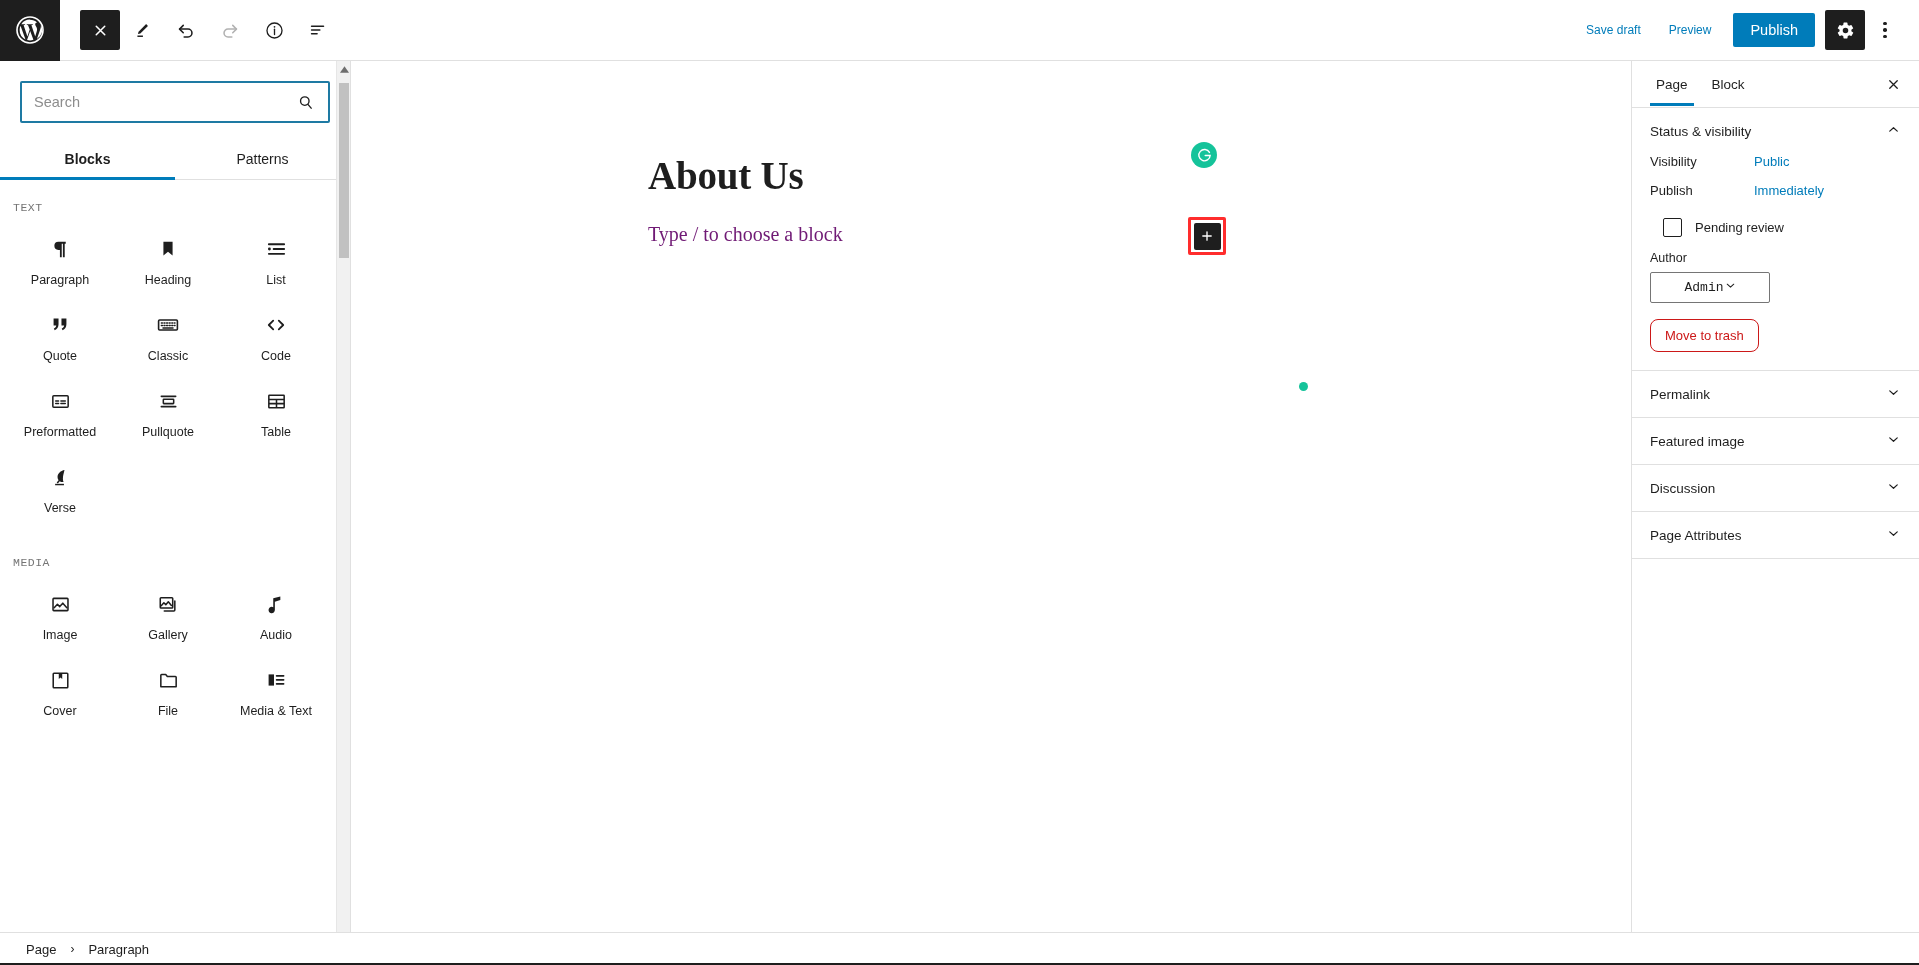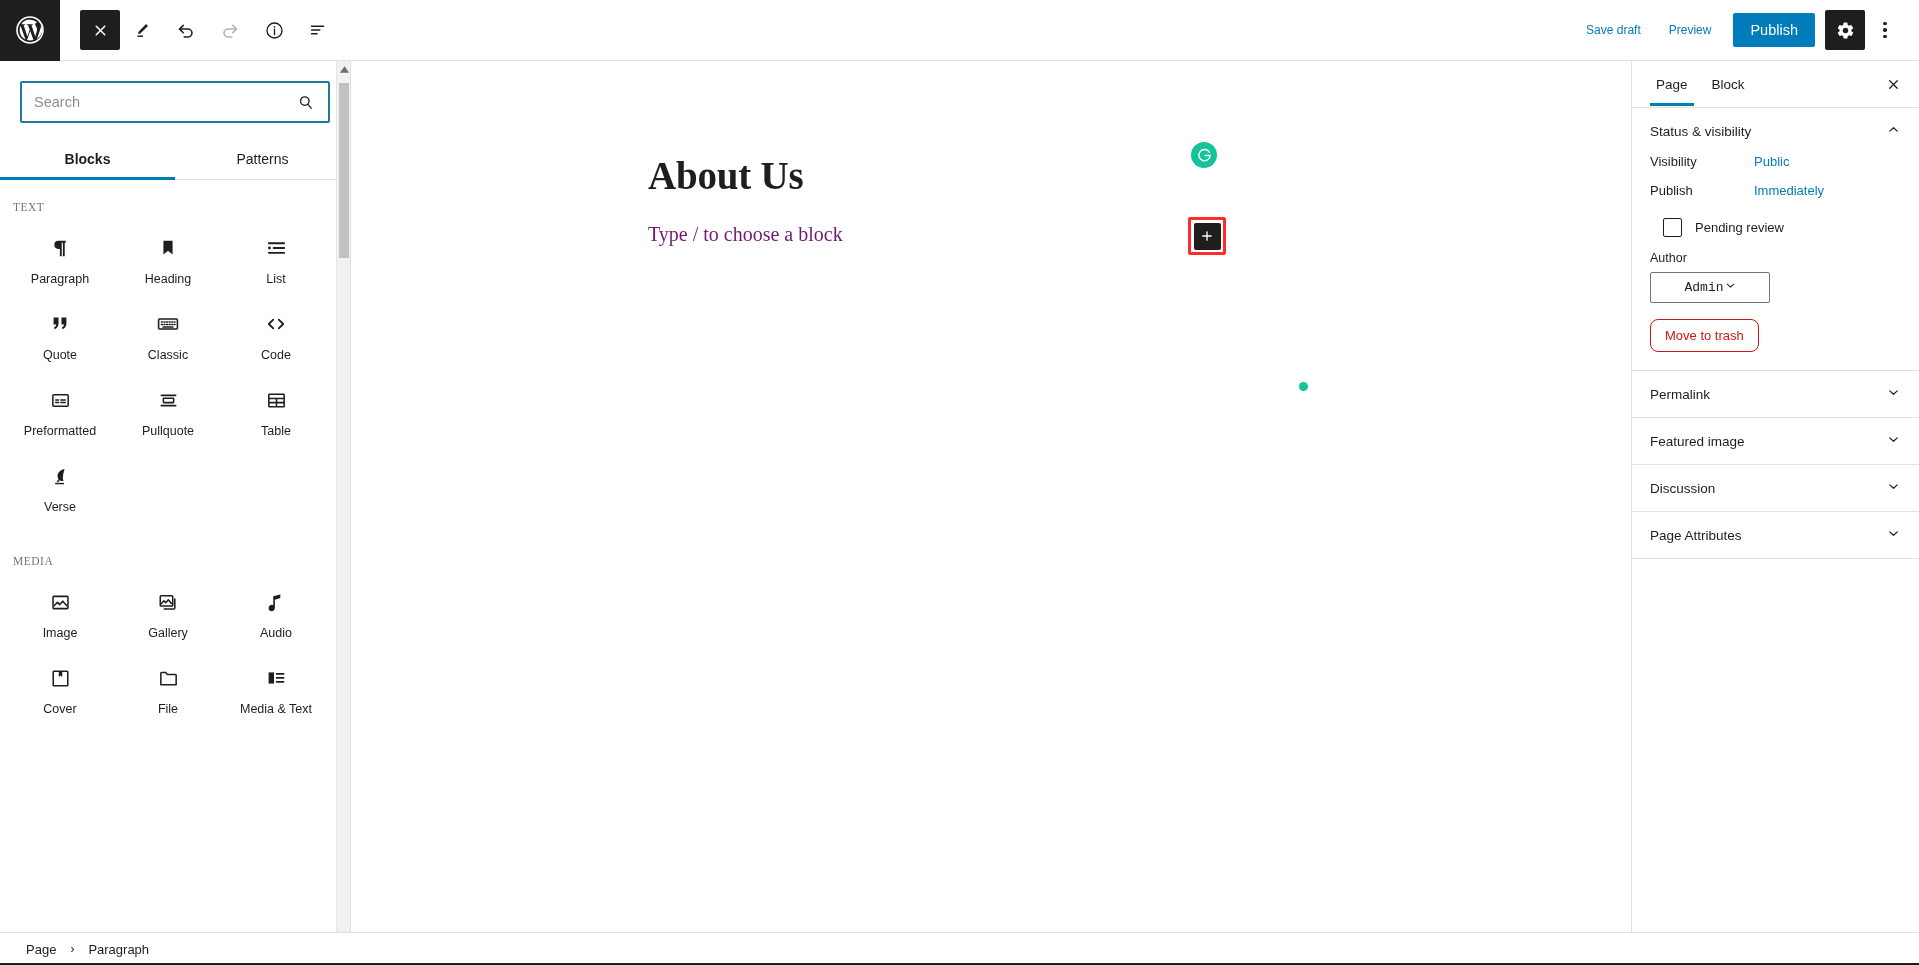--- a/index.html
+++ b/index.html
@@ -111,21 +111,21 @@
     height:3px; background:#007cba;
   }
 
   .scroll-region {
     position:absolute; top:118px; left:0; right:14px; bottom:0;
     overflow:hidden;
   }
   .cat-label {
     font-size: 11.5px; letter-spacing: .5px;
     color:#757575; padding: 22px 0 4px 13px;
-    font-family: Liberation Serif, serif;
+    font-family: Liberation Mono, monospace;
   }
   .block-grid {
     display:grid;
     grid-template-columns: repeat(3, 1fr);
     padding: 0 6px;
   }
   .block-cell {
     display:flex; flex-direction:column; align-items:center;
     justify-content:flex-start;
     padding: 16px 4px 6px 4px;

